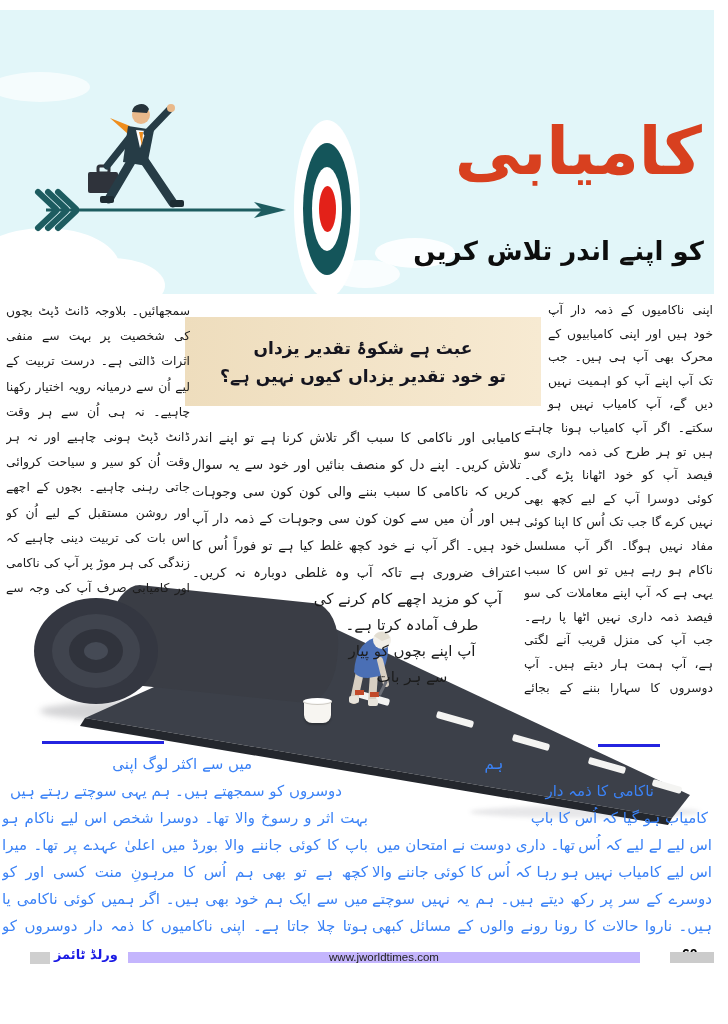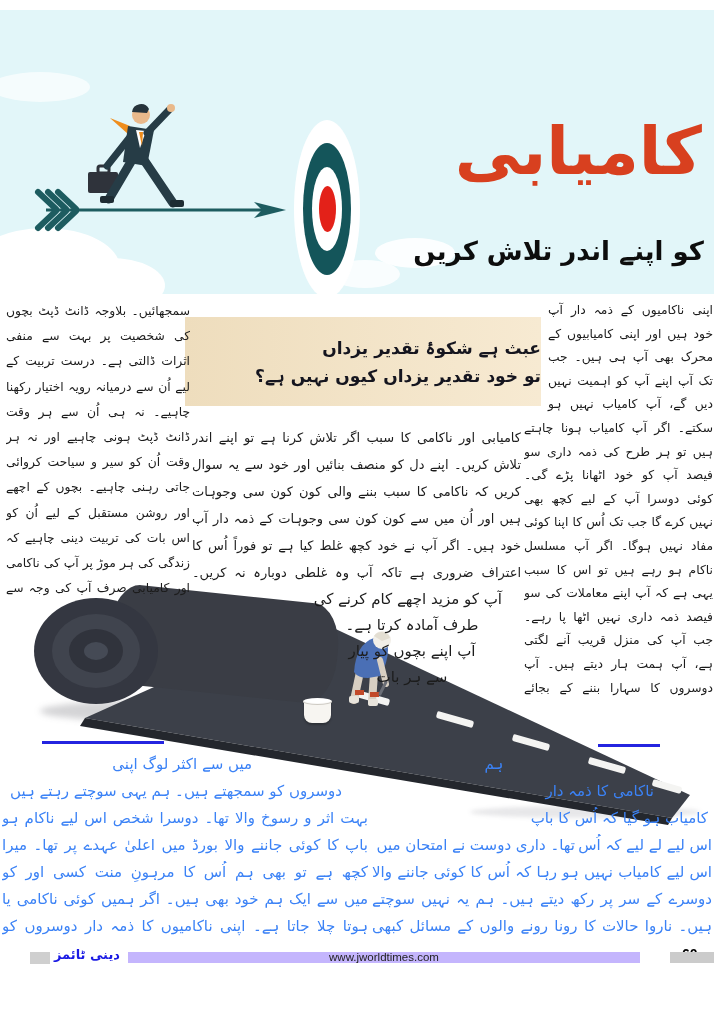--- a/index.html
+++ b/index.html
@@ -23,21 +23,21 @@
   .ring.r3{width:30px;height:84px;background:#ffffff;}
   .ring.r4{width:17px;height:46px;background:#e32119;}
   .title{position:absolute;right:26px;top:116px;z-index:3;color:#d8401f;
          font-size:66px;font-weight:bold;direction:rtl;line-height:1.1;margin:0;}
   .subtitle{position:absolute;right:24px;top:236px;z-index:3;color:#0d0d0d;
          font-size:26px;font-weight:bold;direction:rtl;}
   
   .quote-box{position:absolute;left:185px;top:317px;width:356px;height:89px;z-index:2;
          background:linear-gradient(to right,#eeddbd,#f7ead2);
          display:flex;flex-direction:column;justify-content:center;gap:8px;}
-  .quote-box div{direction:rtl;text-align:right;font-size:17px;font-weight:bold;color:#15151f;}
+  .quote-box div{direction:rtl;text-align:center;font-size:17px;font-weight:bold;color:#15151f;}
   
   .ucol{position:absolute;direction:rtl;text-align:justify;color:#1c1c1c;z-index:2;overflow:hidden;}
   .col-right{left:524px;top:299px;width:189px;height:402px;font-size:12.3px;line-height:23.6px;}
   .qspacer{float:left;width:24px;height:110px;}
   .col-mid{left:192px;top:424px;width:329px;height:162px;font-size:13px;line-height:27px;}
   .col-left{left:6px;top:299px;width:184px;height:302px;font-size:12.3px;line-height:25.2px;}
   .mid-tail{position:absolute;left:322px;top:586px;width:180px;z-index:2;direction:rtl;}
   .mid-tail div{text-align:center;font-size:15px;line-height:26px;color:#1c1c1c;white-space:nowrap;}
   
   .photo{position:absolute;inset:0;z-index:1;}
@@ -231,21 +231,21 @@
     <div class="bline">دوسروں کو سمجھتے ہیں۔ ہم یہی سوچتے رہتے ہیں کہ فلاں شخص اس لیے</div>
     <div class="bline jlast">بہت اثر و رسوخ والا تھا۔ دوسرا شخص اس لیے ناکام ہو گیا کہ اُس کے باپ کا کوئی اثر و رسوخ نہ</div>
     <div class="bline jlast">باپ کا کوئی جاننے والا بورڈ میں اعلیٰ عہدے پر تھا۔ میرا ایک دوست امتحان میں گزشتہ پانچ سال سے</div>
     <div class="bline jlast">کچھ ہے تو بھی ہم اُس کا مرہونِ منت کسی اور کو سمجھتے ہیں اور اگر نہیں ہے تو بھی تمام تر الزامات کا ٹوکرا کسی</div>
     <div class="bline jlast">میں سے ایک ہم خود بھی ہیں۔ اگر ہمیں کوئی ناکامی یا کامیابی مل رہی ہے تو اس کے ذمہ دار ہم خود بھی</div>
     <div class="bline jlast">ہوتا چلا جاتا ہے۔ اپنی ناکامیوں کا ذمہ دار دوسروں کو ٹھہرانے والے لوگ کبھی کامیابی کا منہ نہیں دیکھ پاتے۔</div>
   </div>
 
   <div>
     <div class="f-sq"></div>
-    <div class="f-logo">دینی ٹائمز</div>
+    <div class="f-logo">ورلڈ ٹائمز</div>
     <div class="f-bar">
       <span>www.jworldtimes.com</span>
     </div>
     <div class="f-num">60</div>
     <div class="f-stub"></div>
   </div>
 
 </div>
 
 </body></html>

